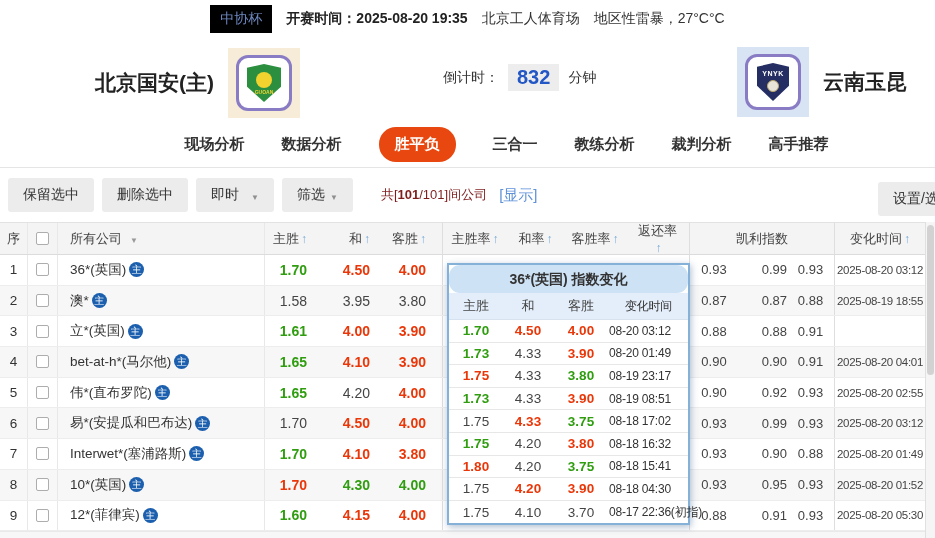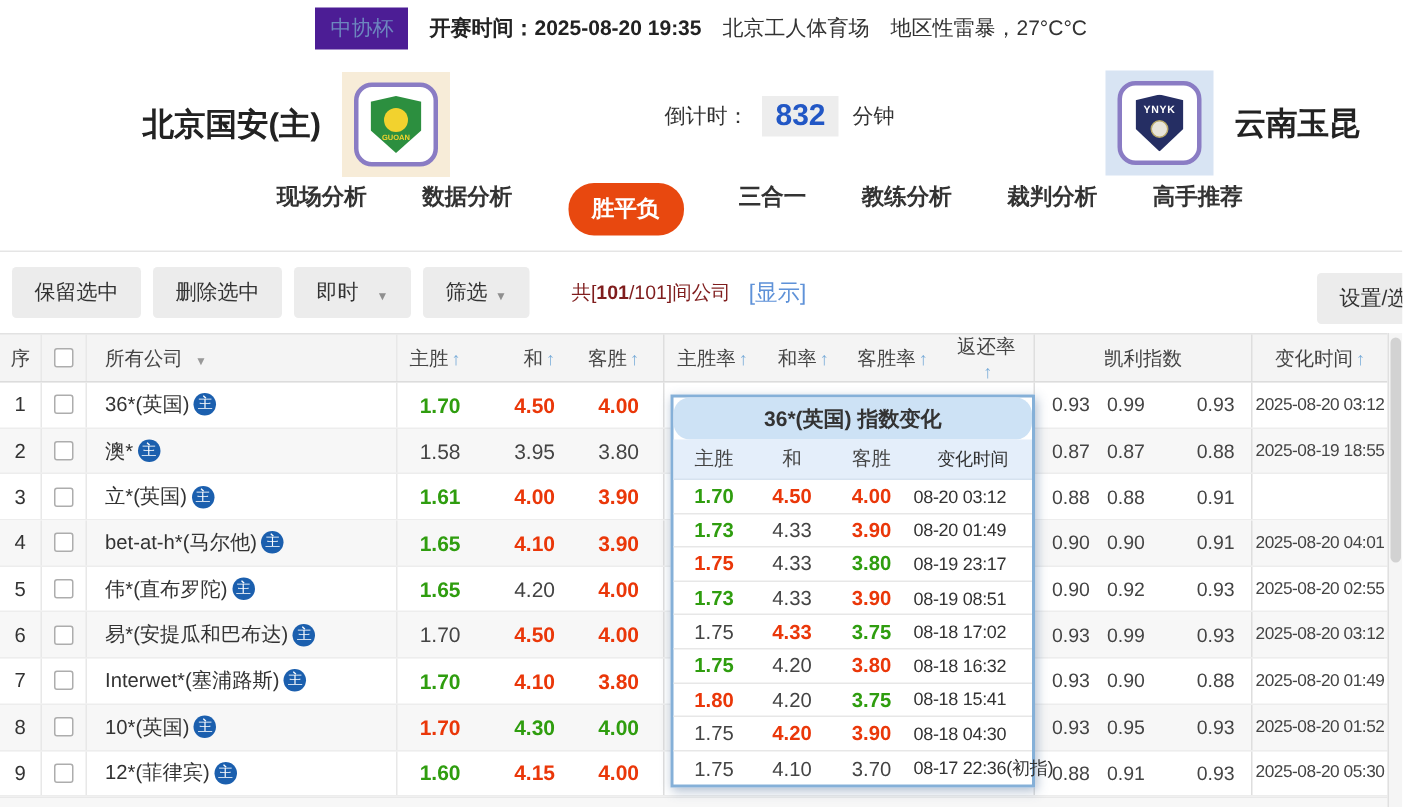--- a/index.html
+++ b/index.html
@@ -3,21 +3,21 @@
 <meta charset="utf-8">
 <style>
   *{margin:0;padding:0;box-sizing:border-box;}
   html,body{background:#fff;}
   .screen{position:relative;width:935px;height:538px;background:#fff;overflow:hidden;
           font-family:"Liberation Sans","DejaVu Sans",sans-serif;color:#333;}
 
   
   .topbar{position:absolute;top:0;left:0;width:100%;height:38px;display:flex;align-items:center;
           justify-content:center;gap:14px;font-size:14px;}
-  .league-badge{background:#4c1d95;color:#6d87bf;padding:5px 10px;font-size:14px;cursor:pointer;}
+  .league-badge{background:#000000;color:#6d87bf;padding:5px 10px;font-size:14px;cursor:pointer;}
   .kickoff{font-weight:700;color:#222;}
   .venue,.weather{color:#333;}
 
   
   .match{position:absolute;top:38px;left:0;width:100%;height:84px;}
   .team{position:absolute;display:flex;align-items:center;gap:14px;}
   .team.home{left:95px;top:10px;}
   .team.away{left:737px;top:9px;}
   .team-name{font-size:21px;font-weight:700;color:#222;white-space:nowrap;}
   .logo-box{width:72px;height:70px;display:flex;align-items:center;justify-content:center;}
@@ -33,21 +33,21 @@
   .crest-away{width:32px;height:38px;background:#252e63;
               clip-path:polygon(50% 0,100% 10%,100% 60%,50% 100%,0 60%,0 10%);
               display:flex;flex-direction:column;align-items:center;padding-top:7px;gap:3px;}
   .crest-away .crest-text{font-size:7px;line-height:7px;color:#fff;font-weight:700;letter-spacing:.5px;}
   .crest-away .ball{width:12px;height:12px;border-radius:50%;background:#e8e4da;border:1px solid #b9a96a;}
   .countdown{position:absolute;left:443px;top:26px;display:flex;align-items:center;gap:9px;font-size:14px;color:#333;}
   .countdown-value{background:#ededed;color:#2257c5;font-size:20px;font-weight:700;padding:2px 9px;}
 
   
   .tabs{position:absolute;top:122px;left:0;width:100%;height:46px;border-bottom:1px solid #e5e5e5;
-        display:flex;align-items:flex-start;justify-content:center;gap:37px;padding-left:78px;}
+        display:flex;align-items:center;justify-content:center;gap:37px;padding-left:78px;}
   .tab{font-size:15px;font-weight:700;color:#333;cursor:pointer;white-space:nowrap;}
   .tab.active{background:#e8480f;color:#fff;padding:8px 16px;border-radius:17px;}
 
   
   .toolbar{position:absolute;top:168px;left:0;width:100%;height:54px;display:flex;align-items:center;
            gap:8px;padding:0 8px;}
   .tbtn{background:#ececec;border:none;border-radius:3px;padding:8px 15px;font-size:14px;color:#333;
         font-family:inherit;cursor:pointer;white-space:nowrap;}
   .tbtn.select{width:78px;display:flex;justify-content:space-between;align-items:center;}
   .tbtn.filter{display:flex;align-items:center;gap:5px;}
@@ -65,21 +65,21 @@
   .cc{width:30px;justify-content:center;border-right:1px solid #e8e8e8;}
   .cp{width:207px;padding-left:12px;border-right:1px solid #e8e8e8;gap:3px;}
   .co1{width:60px;justify-content:flex-end;padding-right:18px;}
   .co2{width:58px;justify-content:flex-end;padding-right:13px;}
   .co3{width:60px;justify-content:flex-end;padding-right:16px;border-right:1px solid #dedede;}
   .cr1{width:64px;justify-content:center;}
   .cr2{width:57px;justify-content:center;}
   .cr3{width:62px;justify-content:center;}
   .cr4{width:64px;justify-content:center;border-right:1px solid #dedede;flex-direction:column;}
   .ck1{width:48px;justify-content:center;}
-  .ck2{width:49px;justify-content:flex-start;}
+  .ck2{width:49px;justify-content:flex-end;}
   .ck3{width:48px;justify-content:center;border-right:1px solid #dedede;}
   .ckelly{width:145px;justify-content:center;border-right:1px solid #dedede;}
   .ct{width:90px;justify-content:center;}
   .trow .ct{font-size:11.5px;letter-spacing:-.3px;color:#444;justify-content:flex-start;padding-left:2px;}
   .trow{display:flex;height:30.7px;border-bottom:1px solid #ededed;font-size:13.5px;cursor:pointer;}
   .tbody > div:nth-of-type(even){background:#f7f7f7;}
   .odds{font-size:14px;color:#444;}
   .green{color:#2f9d0f;font-weight:700;}
   .red{color:#ea3709;font-weight:700;}
   .kv{font-size:13px;color:#444;}

